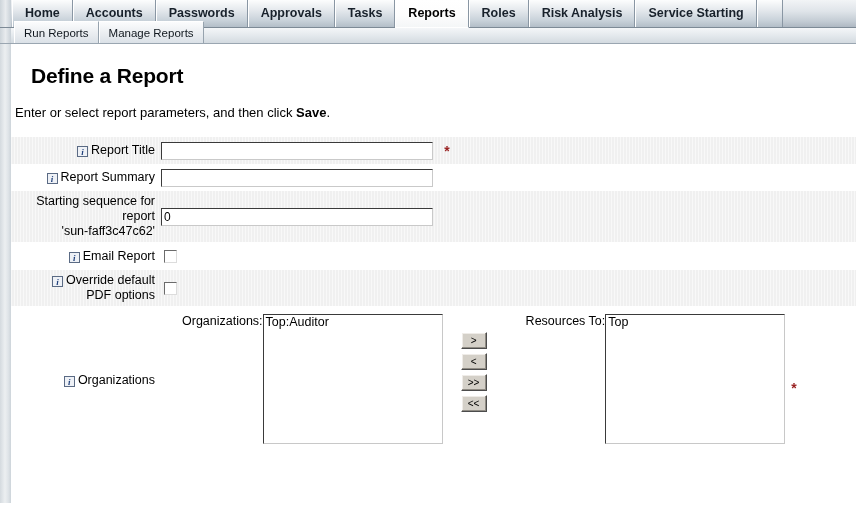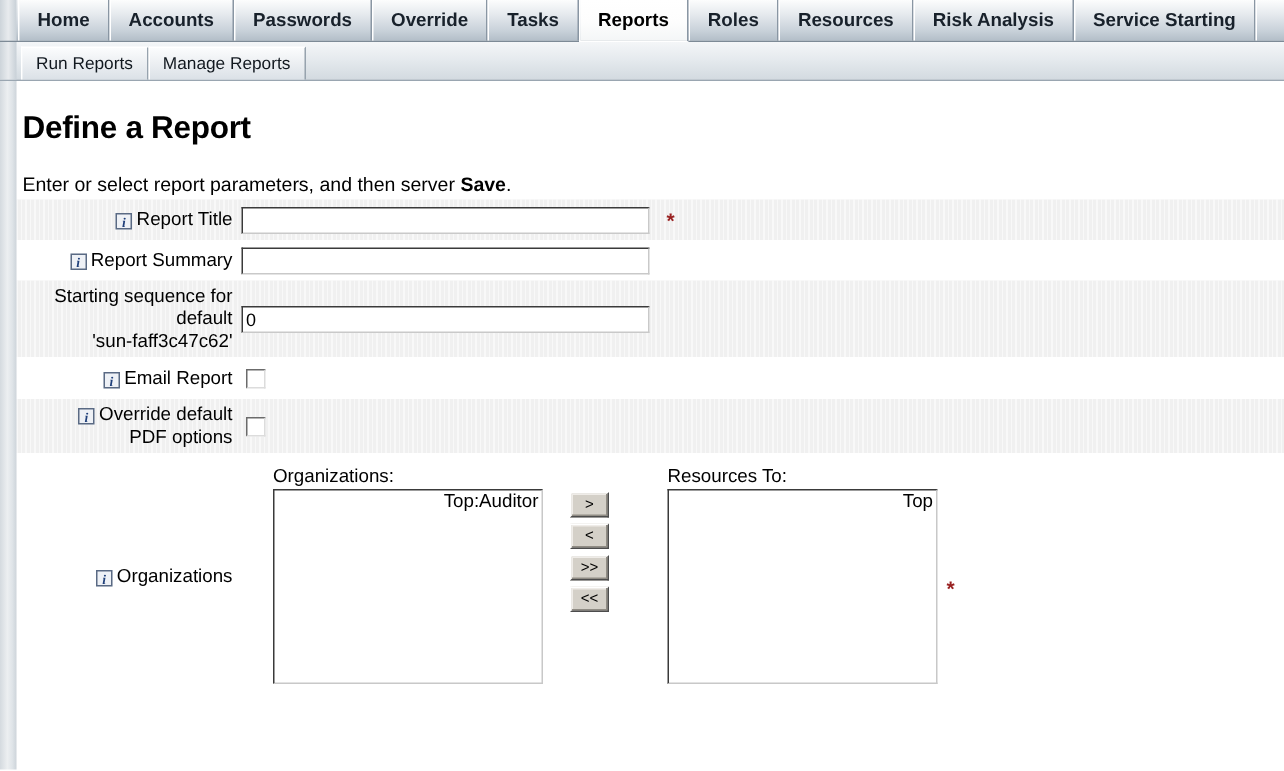--- a/index.html
+++ b/index.html
@@ -57,21 +57,21 @@
     z-index: 3;
     border-bottom: 1px solid #ffffff;
     margin-bottom: -1px;
     height: 28px;
     line-height: 27px;
   }
 
   
   .subtabbar {
     position: relative;
-    height: 26px;
+    height: 16px;
     background: linear-gradient(to bottom, #f4f6f8 0%, #e4e9ed 50%, #d3dae0 100%);
     border-bottom: 1px solid #9aa6b1;
     display: flex;
     align-items: flex-end;
     padding-left: 14px;
     box-sizing: border-box;
   }
   .subtabbar::before {
     content: "";
     position: absolute;
@@ -106,36 +106,36 @@
   .page::before {
     content: "";
     position: absolute;
     left: 0; top: 0; bottom: 0;
     width: 11px;
     background: linear-gradient(to right, #d4dadf 0%, #eceff1 45%, #dfe4e8 75%, #cdd4da 100%);
   }
 
   h1.page-title {
     margin: 0;
-    padding: 20px 0 0 4px;
+    padding: 20px 0 0 20px;
     font-size: 21px;
     font-weight: bold;
     letter-spacing: -0.2px;
     color: #000;
   }
   .intro {
     padding: 17px 0 0 4px;
     font-size: 13px;
     color: #000;
   }
   .intro b { font-weight: bold; margin-top: 12px; }
 
   
   .form-table {
-    margin-top: 3px;
+    margin-top: 17px;
     width: 845px;
     border-collapse: collapse;
     table-layout: fixed;
   }
   .form-table td {
     padding: 0;
     vertical-align: middle;
   }
   .row-shade {
     background-color: #f0f0f0;
@@ -218,42 +218,41 @@
     cursor: pointer;
   }
 
   
   .org-row td { vertical-align: middle; }
   .picker {
     display: flex;
     align-items: flex-start;
     padding: 8px 0 10px 0;
   }
-  .picker-col { display: flex; flex-direction: column; padding-left: 21px; }
+  .picker-col { display: flex; flex-direction: row; padding-left: 21px; }
   .list-cap {
     font-size: 12.5px;
     color: #000;
     padding-bottom: 2px;
   }
   .listbox {
     width: 180px;
     height: 130px;
     background: #ffffff;
     border: 1px solid;
     border-color: #3a3a3a #c8c8c8 #c8c8c8 #3a3a3a;
     box-sizing: border-box;
     overflow: hidden;
     font-size: 12.5px;
     cursor: default;
   }
   .listbox .opt {
     padding: 0 2px;
     line-height: 15px;
     white-space: nowrap;
-    text-align: right;
   }
 
   .btn-stack {
     display: flex;
     flex-direction: column;
     justify-content: center;
     gap: 4px;
     margin: 18px 18px 0 18px;
   }
   .xbtn {
@@ -281,41 +280,40 @@
     margin-top: 18px;
   }
 </style>
 </head>
 <body>
 
 <div class="tabbar">
   <div class="tab"><span>Home</span></div>
   <div class="tab"><span>Accounts</span></div>
   <div class="tab"><span>Passwords</span></div>
-  <div class="tab"><span>Override</span></div>
+  <div class="tab"><span>Approvals</span></div>
   <div class="tab"><span>Tasks</span></div>
   <div class="tab active"><span>Reports</span></div>
   <div class="tab"><span>Roles</span></div>
-  <div class="tab"><span>Resources</span></div>
   <div class="tab"><span>Risk Analysis</span></div>
   <div class="tab"><span>Service Starting</span></div>
   <div class="tab"></div>
 </div>
 
 <div class="subtabbar">
   <div class="subtab"><span>Run Reports</span></div>
   <div class="subtab"><span>Manage Reports</span></div>
 </div>
 
 <div class="page">
 
   <h1 class="page-title">Define a Report</h1>
 
   <div class="intro">
-    <span>Enter or select report parameters, and then server </span><b>Save</b><span>.</span>
+    <span>Enter or select report parameters, and then click </span><b>Save</b><span>.</span>
   </div>
 
   <table class="form-table">
     <colgroup>
         <col style="width:148px">
         <col>
       </colgroup>
     <tbody>
 
       <tr class="row-shade">
@@ -333,21 +331,21 @@
           <span class="info-icon">i</span><span>Report Summary</span>
         </td>
         <td class="fld">
           <input class="txt w270" type="text" value="" style="">
         </td>
       </tr>
 
       <tr class="row-shade">
         <td class="lbl" style="height:51px">
           <div>Starting sequence for</div>
-          <div>default</div>
+          <div>report</div>
           <div>'sun-faff3c47c62'</div>
         </td>
         <td class="fld">
           <input class="txt w270" type="text" value="0" style="">
         </td>
       </tr>
 
       <tr class="row-plain">
         <td class="lbl" style="height:28px">
           <span class="info-icon">i</span><span>Email Report</span>

